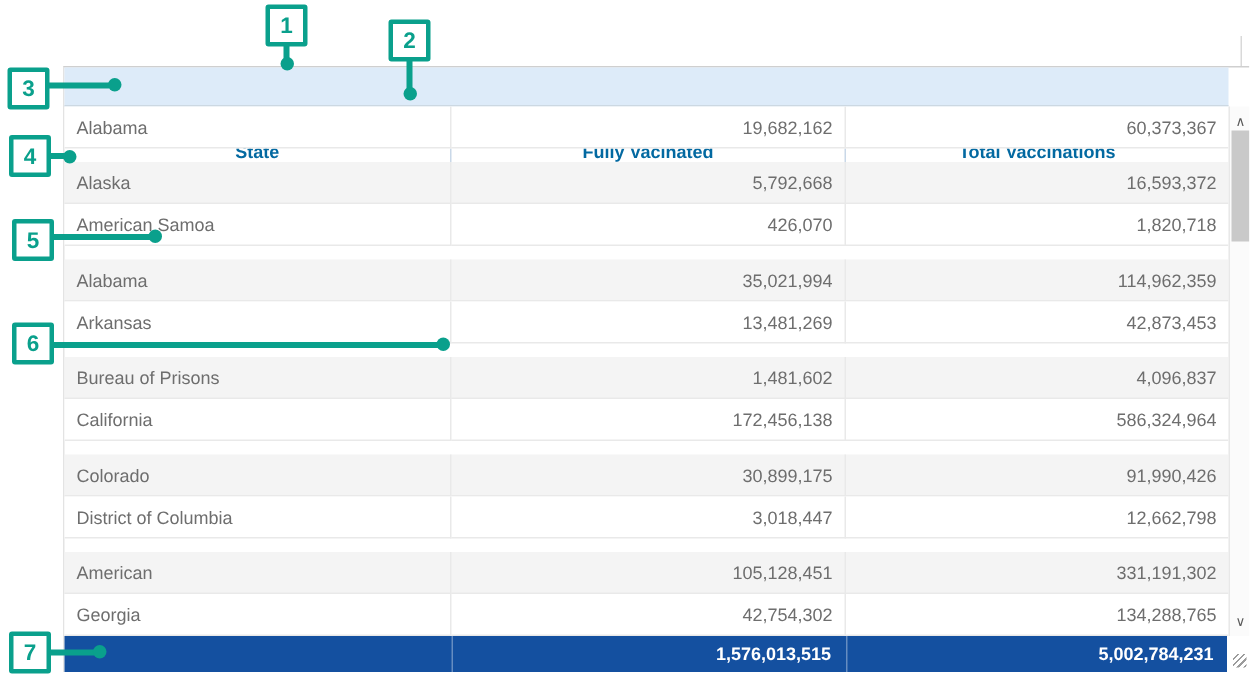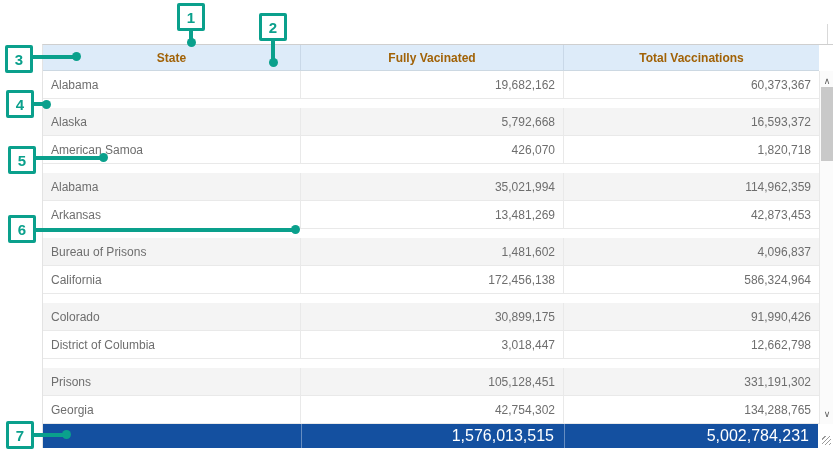--- a/index.html
+++ b/index.html
@@ -10,22 +10,22 @@
   }
   
   .table-widget{
     position:absolute;left:42px;top:44px;width:791px;height:404px;
     border-top:1px solid #cfcfcf;border-left:1px solid #e3e3e3;
     box-sizing:border-box;background:#fff;
   }
   .thead{display:flex;width:776px;height:26px;background:var(--header-bg,#ddebf9);
     border-bottom:1px solid #ccd8e2;box-sizing:border-box;}
   .th{display:flex;align-items:center;justify-content:center;
-    font-size:12px;font-weight:bold;color:#a16207;
-    border-right:1px solid #c9d8e8;box-sizing:border-box;height:100%;}
+    font-size:12px;font-weight:bold;color:#0369a1;
+    border-right:1px solid #c9d8e8;box-sizing:border-box;height:100%;margin-top:43px;}
   .th:last-child{border-right:none;}
   .col-state{width:258px;}
   .col-fully{width:263px;}
   .col-total{width:255px;}
   .tbody{position:relative;width:791px;height:353px;display:flex;flex-direction:column;}
   .row{display:flex;width:776px;flex:1;background:#fff;box-sizing:border-box;}
   .row.alt{background:#f4f4f4;margin-top:9px;}
   .cell{display:flex;align-items:center;font-size:12px;color:#6e6e6e;
     border-right:1px solid #e9e9e9;border-bottom:1px solid #e9e9e9;
     box-sizing:border-box;padding:0 8px;overflow:hidden;white-space:nowrap;}
@@ -36,21 +36,21 @@
     background:#fbfbfb;border-left:1px solid #e8e8e8;box-sizing:border-box;}
   .sb-btn{position:absolute;left:0;width:100%;height:16px;display:flex;
     align-items:center;justify-content:center;color:#5a5a5a;font-size:9px;line-height:9px;
     cursor:default;user-select:none;}
   .sb-btn.up{top:2px;}
   .sb-btn.down{bottom:2px;}
   .sb-thumb{position:absolute;left:1px;width:12px;top:16px;height:74px;background:#c9c9c9;}
   
   .tfoot{display:flex;width:776px;height:24px;background:var(--summary-bg,#1450a0);}
   .tf{display:flex;align-items:center;justify-content:flex-end;
-    font-size:16px;font-weight:normal;color:#fff;box-sizing:border-box;
+    font-size:12px;font-weight:bold;color:#fff;box-sizing:border-box;
     padding-right:10px;border-left:1px solid rgba(255,255,255,0.35);}
   .tf:first-child{border-left:none;}
   .corner{position:absolute;right:0;bottom:0;width:15px;height:24px;background:#fff;}
   .grip{position:absolute;right:2px;bottom:3px;width:9px;height:9px;
     background:repeating-linear-gradient(135deg,transparent 0 2px,#9b9b9b 2px 3px);}
   
   .artifact{position:absolute;left:827px;top:24px;width:1px;height:20px;background:#d9d9d9;}
   
   .callout{position:absolute;left:0;top:0;width:0;height:0;}
   .co-box{position:absolute;width:22px;height:22px;background:#fff;
@@ -122,21 +122,21 @@
       <div class="cell col-state">Colorado</div>
       <div class="cell col-fully num">30,899,175</div>
       <div class="cell col-total num">91,990,426</div>
     </div>
         <div class="row">
       <div class="cell col-state">District of Columbia</div>
       <div class="cell col-fully num">3,018,447</div>
       <div class="cell col-total num">12,662,798</div>
     </div>
         <div class="row alt">
-      <div class="cell col-state">Prisons</div>
+      <div class="cell col-state">American</div>
       <div class="cell col-fully num">105,128,451</div>
       <div class="cell col-total num">331,191,302</div>
     </div>
         <div class="row">
       <div class="cell col-state">Georgia</div>
       <div class="cell col-fully num">42,754,302</div>
       <div class="cell col-total num">134,288,765</div>
     </div>
         <div class="scrollbar">
         <div class="sb-btn up">

